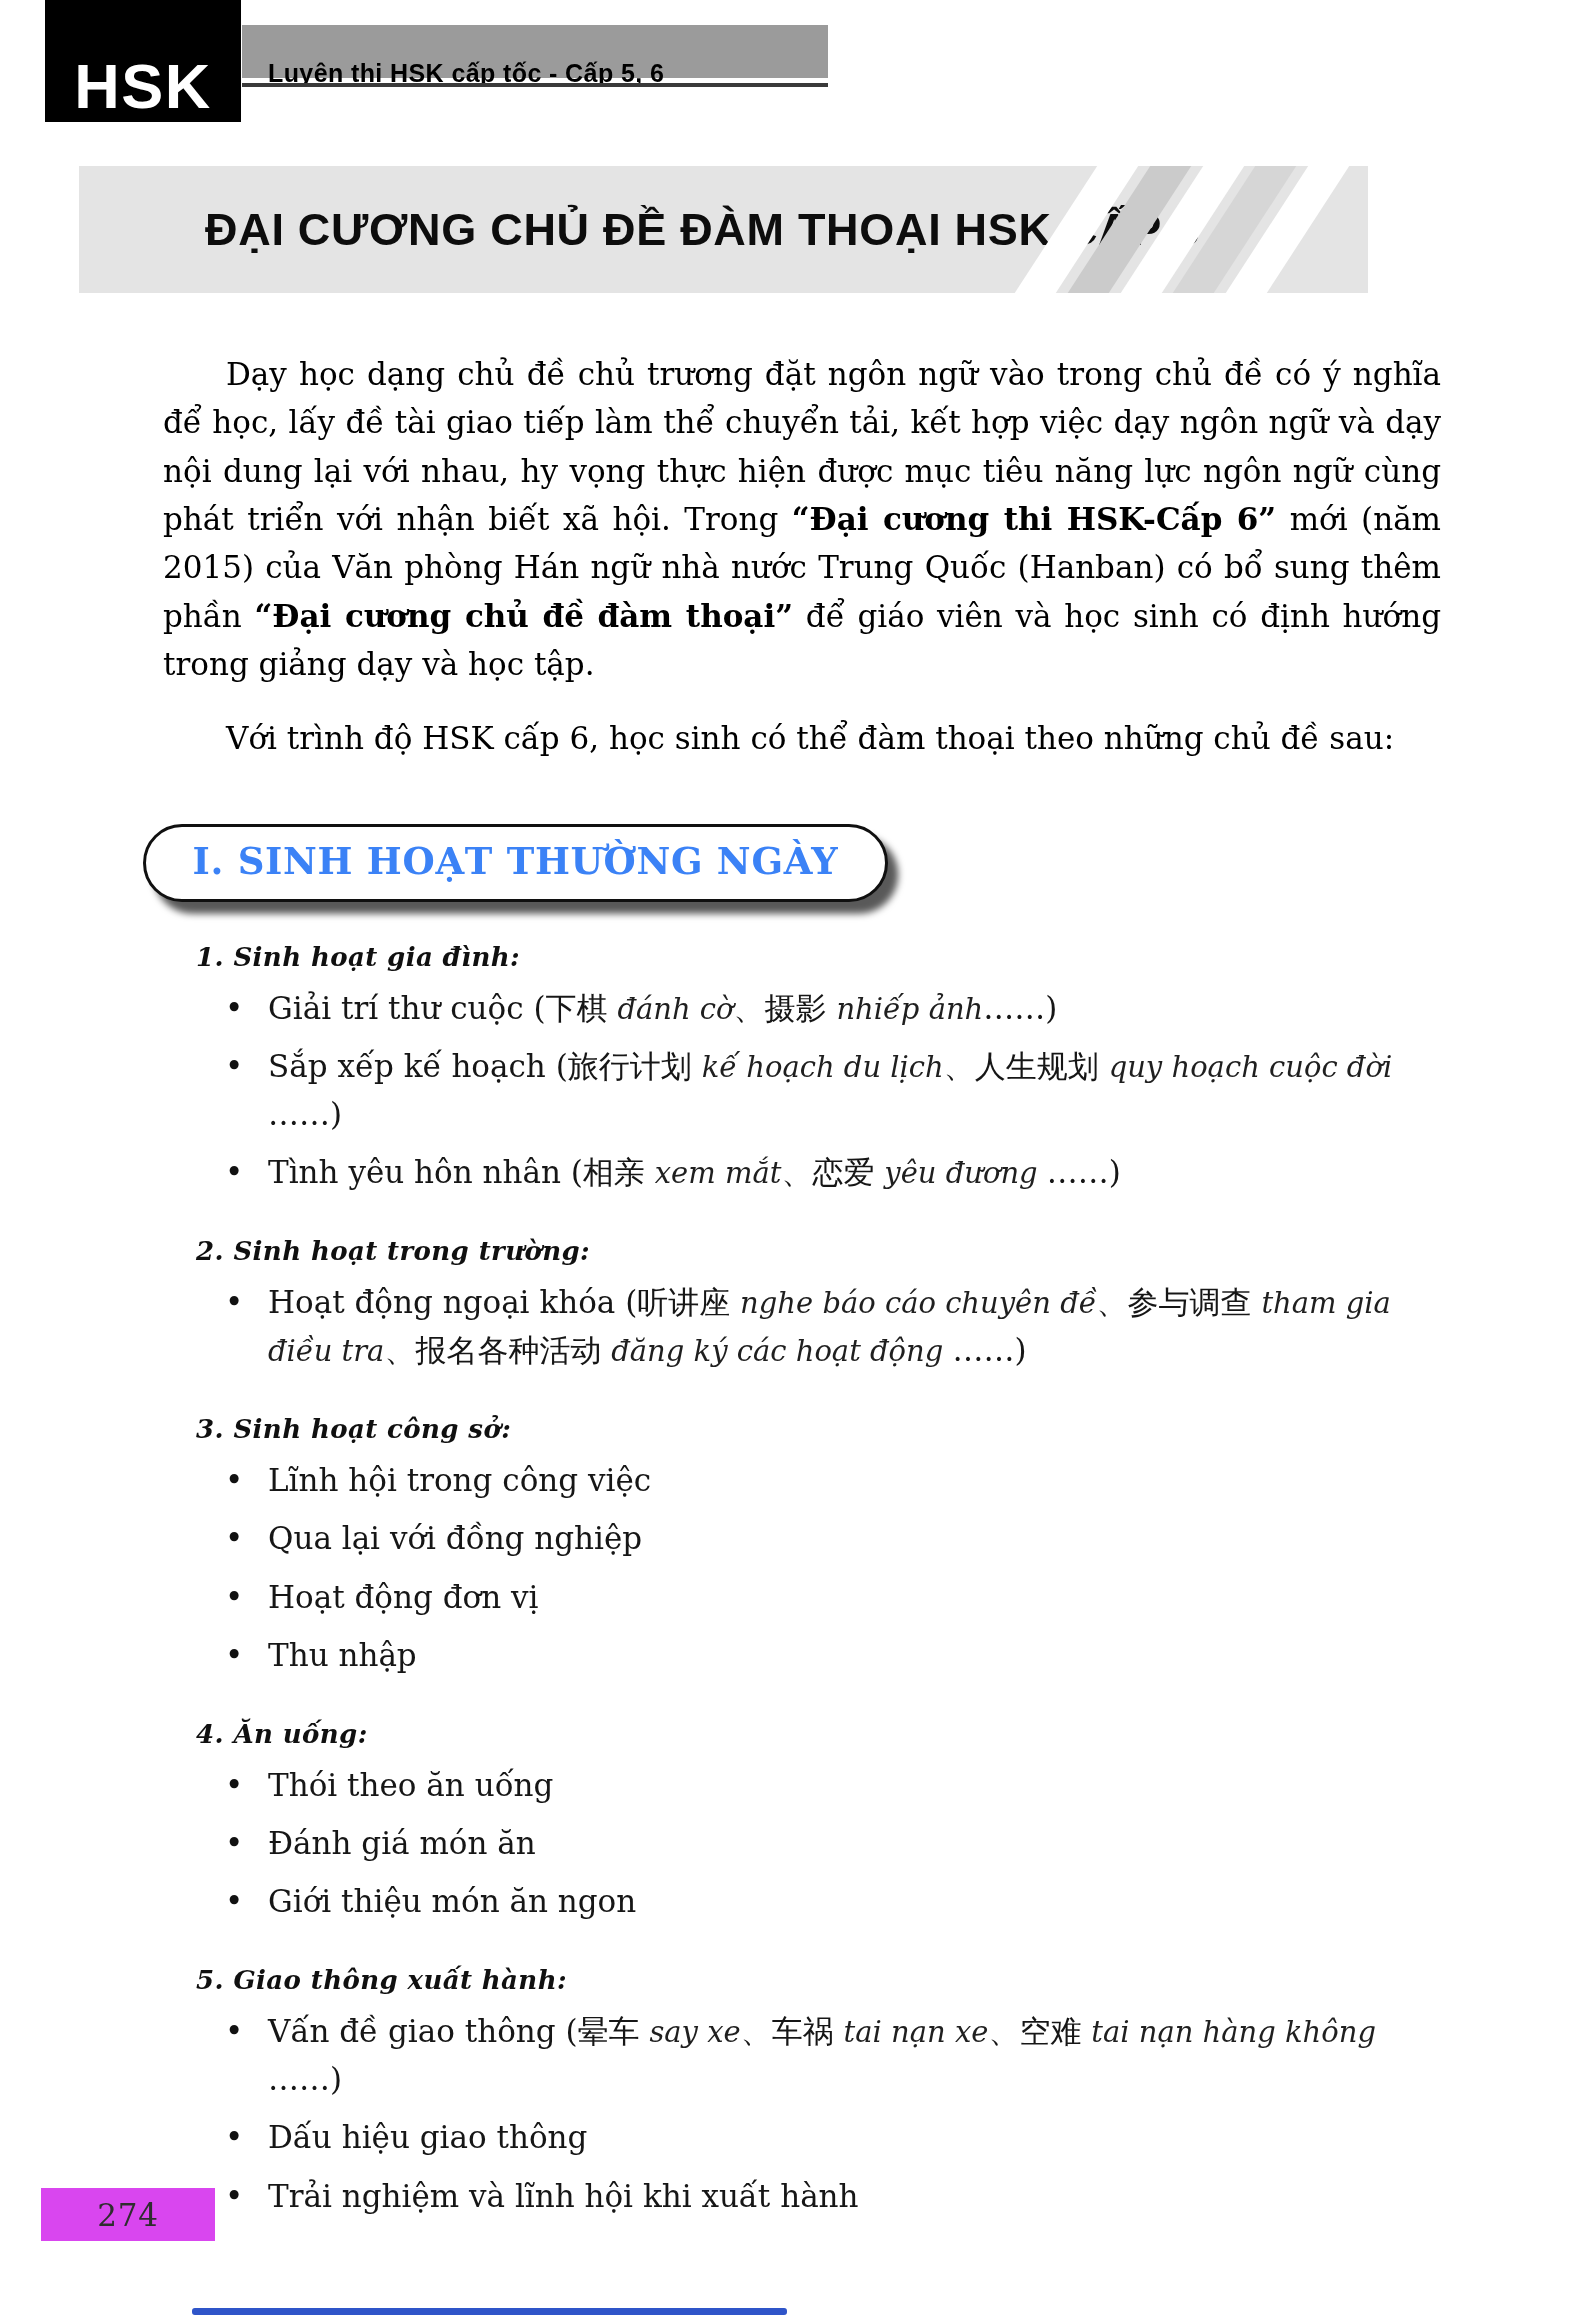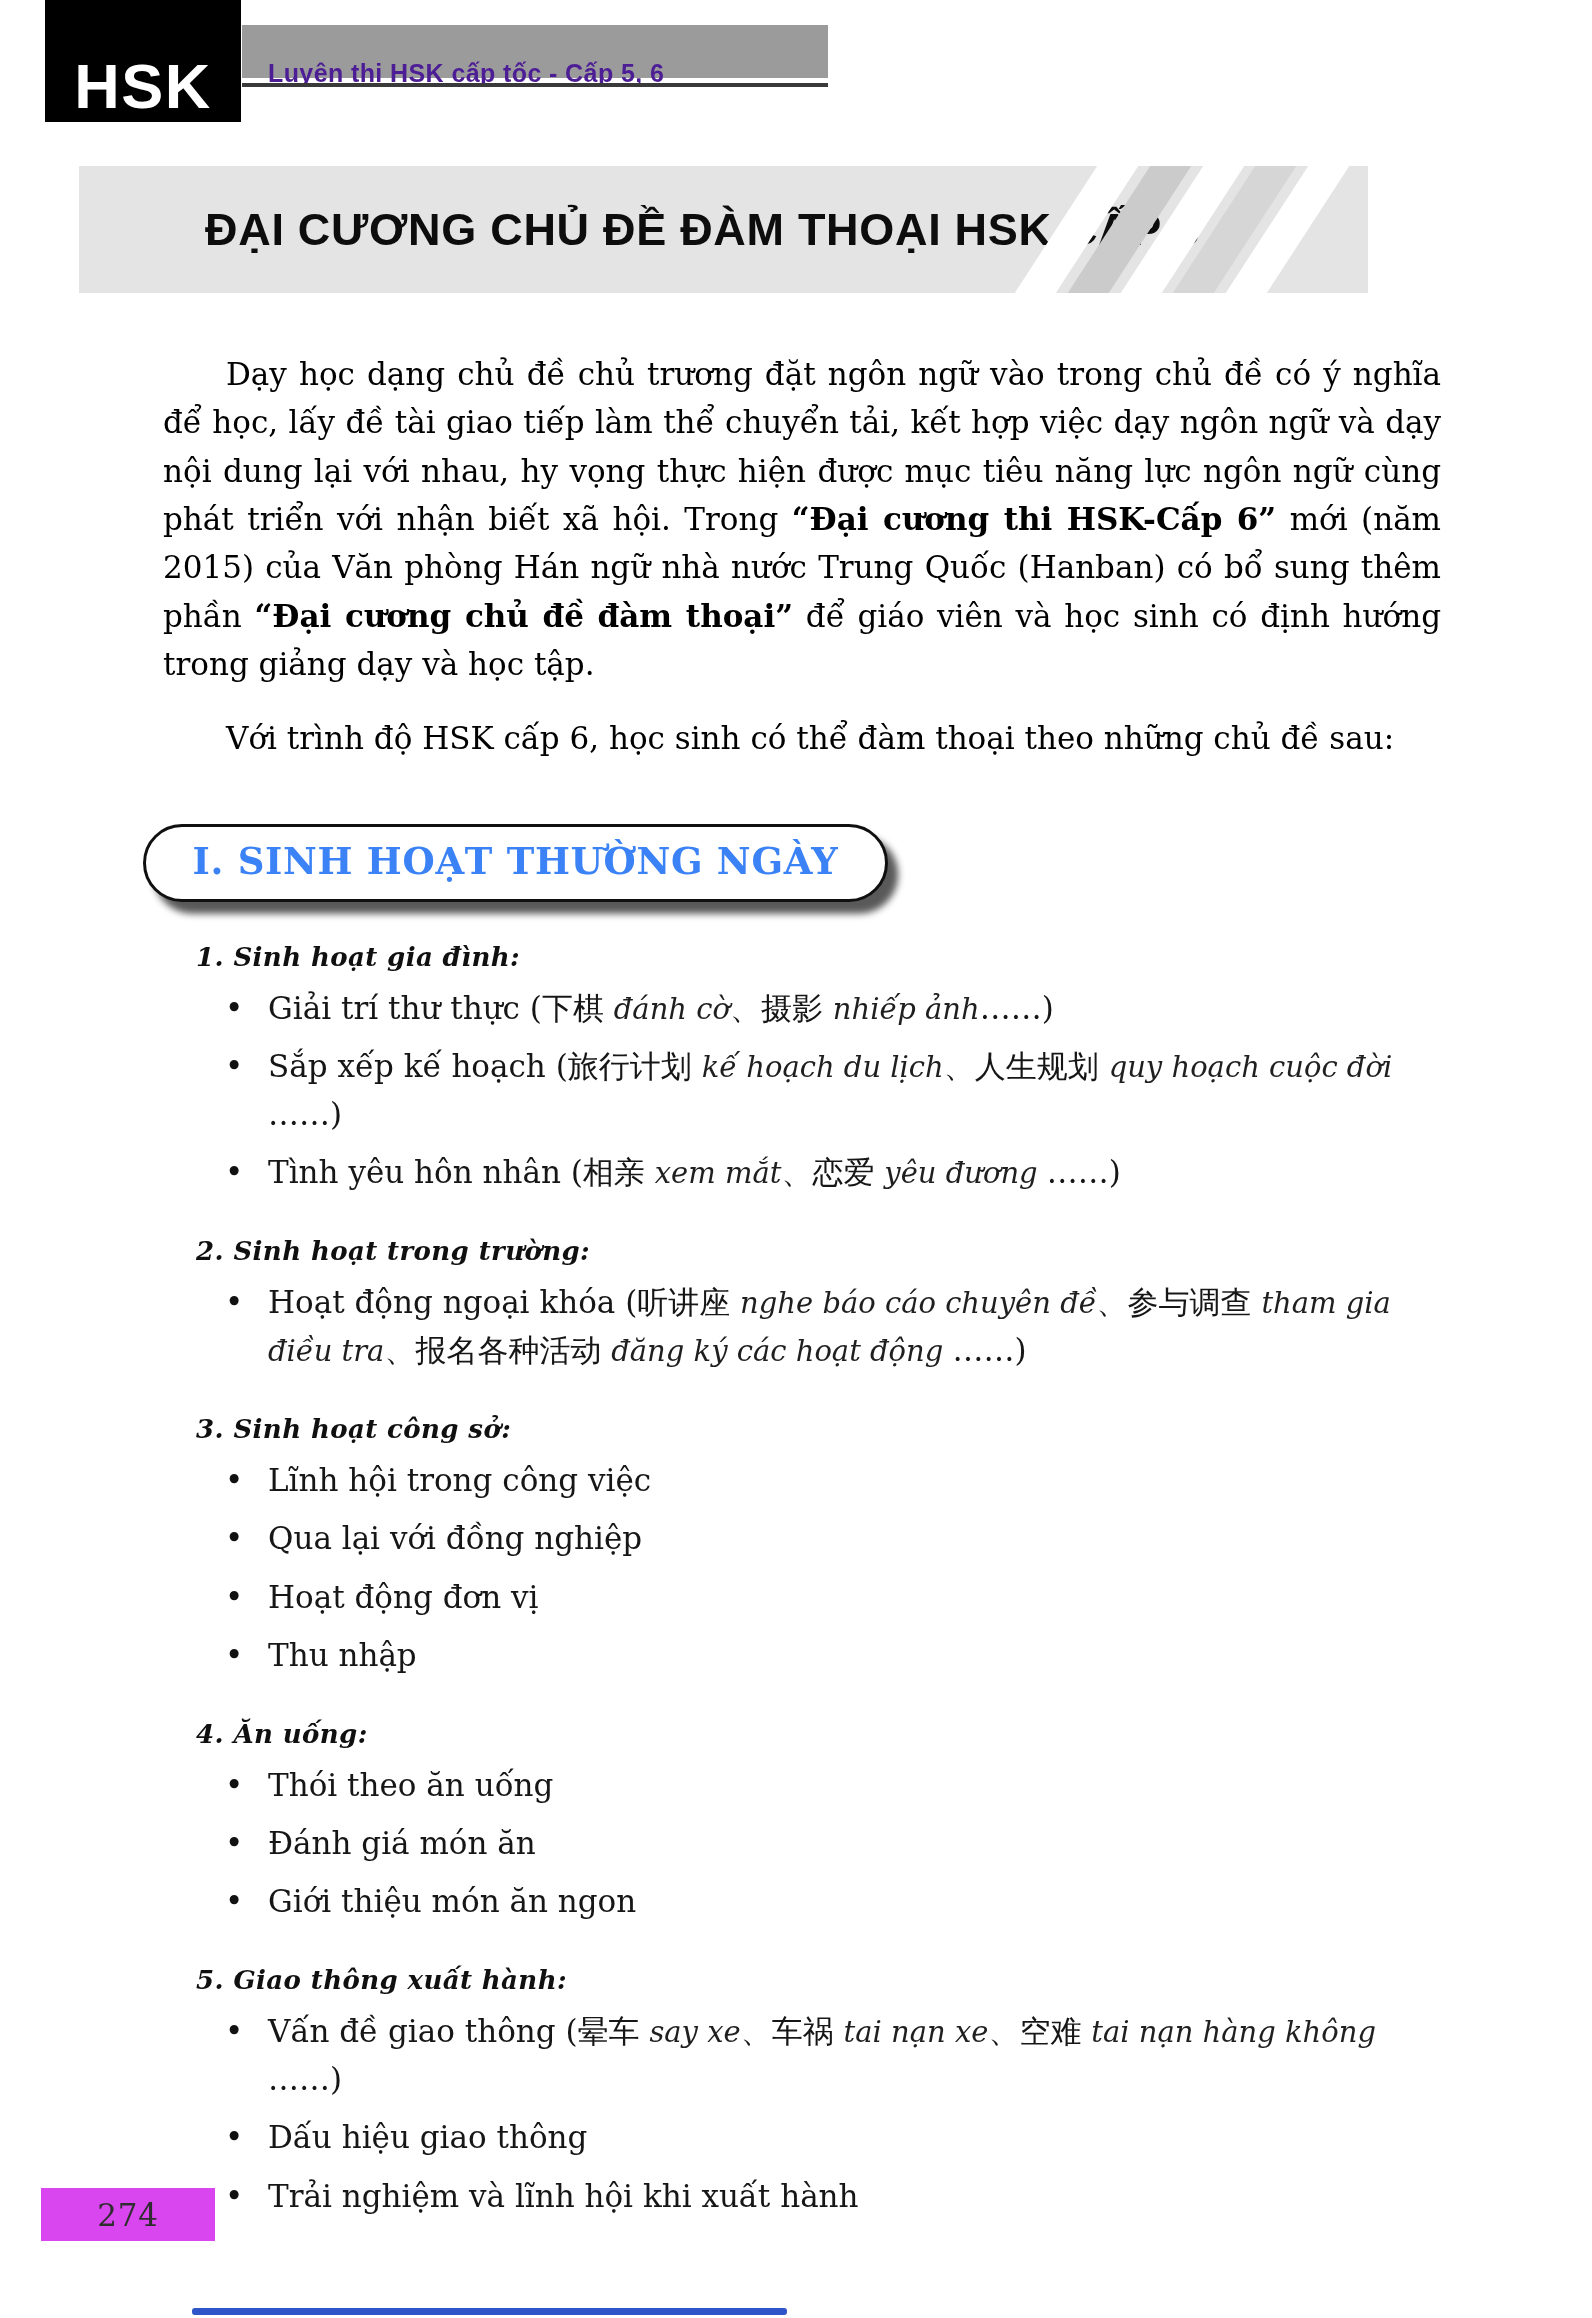--- a/index.html
+++ b/index.html
@@ -21,21 +21,21 @@
   .logo-box span {
     color: #ffffff; font-family: "Liberation Sans", sans-serif;
     font-weight: bold; font-size: 63px; letter-spacing: 1.5px;
   }
   .header-bar {
     position: absolute; left: 242px; top: 25px; width: 586px; height: 53px;
     background: #9b9b9b; display: flex; align-items: center;
     padding-left: 26px; box-sizing: border-box;
   }
   .header-bar span {
-    color: #4c1d95; font-family: "Liberation Sans", sans-serif;
+    color: #000000; font-family: "Liberation Sans", sans-serif;
     font-size: 25px; font-weight: bold; letter-spacing: 0.4px; margin-top: 44px;
   }
   .header-line {
     position: absolute; left: 242px; top: 83px; width: 586px; height: 3.7px;
     background: #3a3a3a;
   }
 
   
   .banner {
     position: absolute; left: 79px; top: 166px; width: 1289px; height: 127px;
@@ -140,21 +140,21 @@
     <p class="body-p indent">Với trình độ HSK cấp 6, học sinh có thể đàm thoại theo những chủ đề sau:</p>
 
     <div class="topic-pill">
       <span>I. SINH HOẠT THƯỜNG NGÀY</span>
     </div>
 
     
     <section class="topic-section">
       <h3 class="sec-title">1. Sinh hoạt gia đình:</h3>
       <ul class="sec-list">
-        <li class="sec-item"><span class="item-text"><span class="seg-n">Giải trí thư thực (</span><span class="seg-cn">下棋 </span><span class="seg-it">đánh cờ</span><span class="seg-n">、</span><span class="seg-cn">摄影 </span><span class="seg-it">nhiếp ảnh</span><span class="seg-n">……)</span></span></li>
+        <li class="sec-item"><span class="item-text"><span class="seg-n">Giải trí thư cuộc (</span><span class="seg-cn">下棋 </span><span class="seg-it">đánh cờ</span><span class="seg-n">、</span><span class="seg-cn">摄影 </span><span class="seg-it">nhiếp ảnh</span><span class="seg-n">……)</span></span></li>
         <li class="sec-item"><span class="item-text"><span class="seg-n">Sắp xếp kế hoạch (</span><span class="seg-cn">旅行计划 </span><span class="seg-it">kế hoạch du lịch</span><span class="seg-n">、</span><span class="seg-cn">人生规划 </span><span class="seg-it">quy hoạch cuộc đời </span><span class="seg-n">……)</span></span></li>
         <li class="sec-item"><span class="item-text"><span class="seg-n">Tình yêu hôn nhân (</span><span class="seg-cn">相亲 </span><span class="seg-it">xem mắt</span><span class="seg-n">、</span><span class="seg-cn">恋爱 </span><span class="seg-it">yêu đương </span><span class="seg-n">……)</span></span></li>
       </ul>
     </section>
 
     
     <section class="topic-section">
       <h3 class="sec-title">2. Sinh hoạt trong trường:</h3>
       <ul class="sec-list">
         <li class="sec-item"><span class="item-text"><span class="seg-n">Hoạt động ngoại khóa (</span><span class="seg-cn">听讲座 </span><span class="seg-it">nghe báo cáo chuyên đề</span><span class="seg-n">、</span><span class="seg-cn">参与调查 </span><span class="seg-it">tham gia điều tra</span><span class="seg-n">、</span><span class="seg-cn">报名各种活动 </span><span class="seg-it">đăng ký các hoạt động </span><span class="seg-n">……)</span></span></li>

